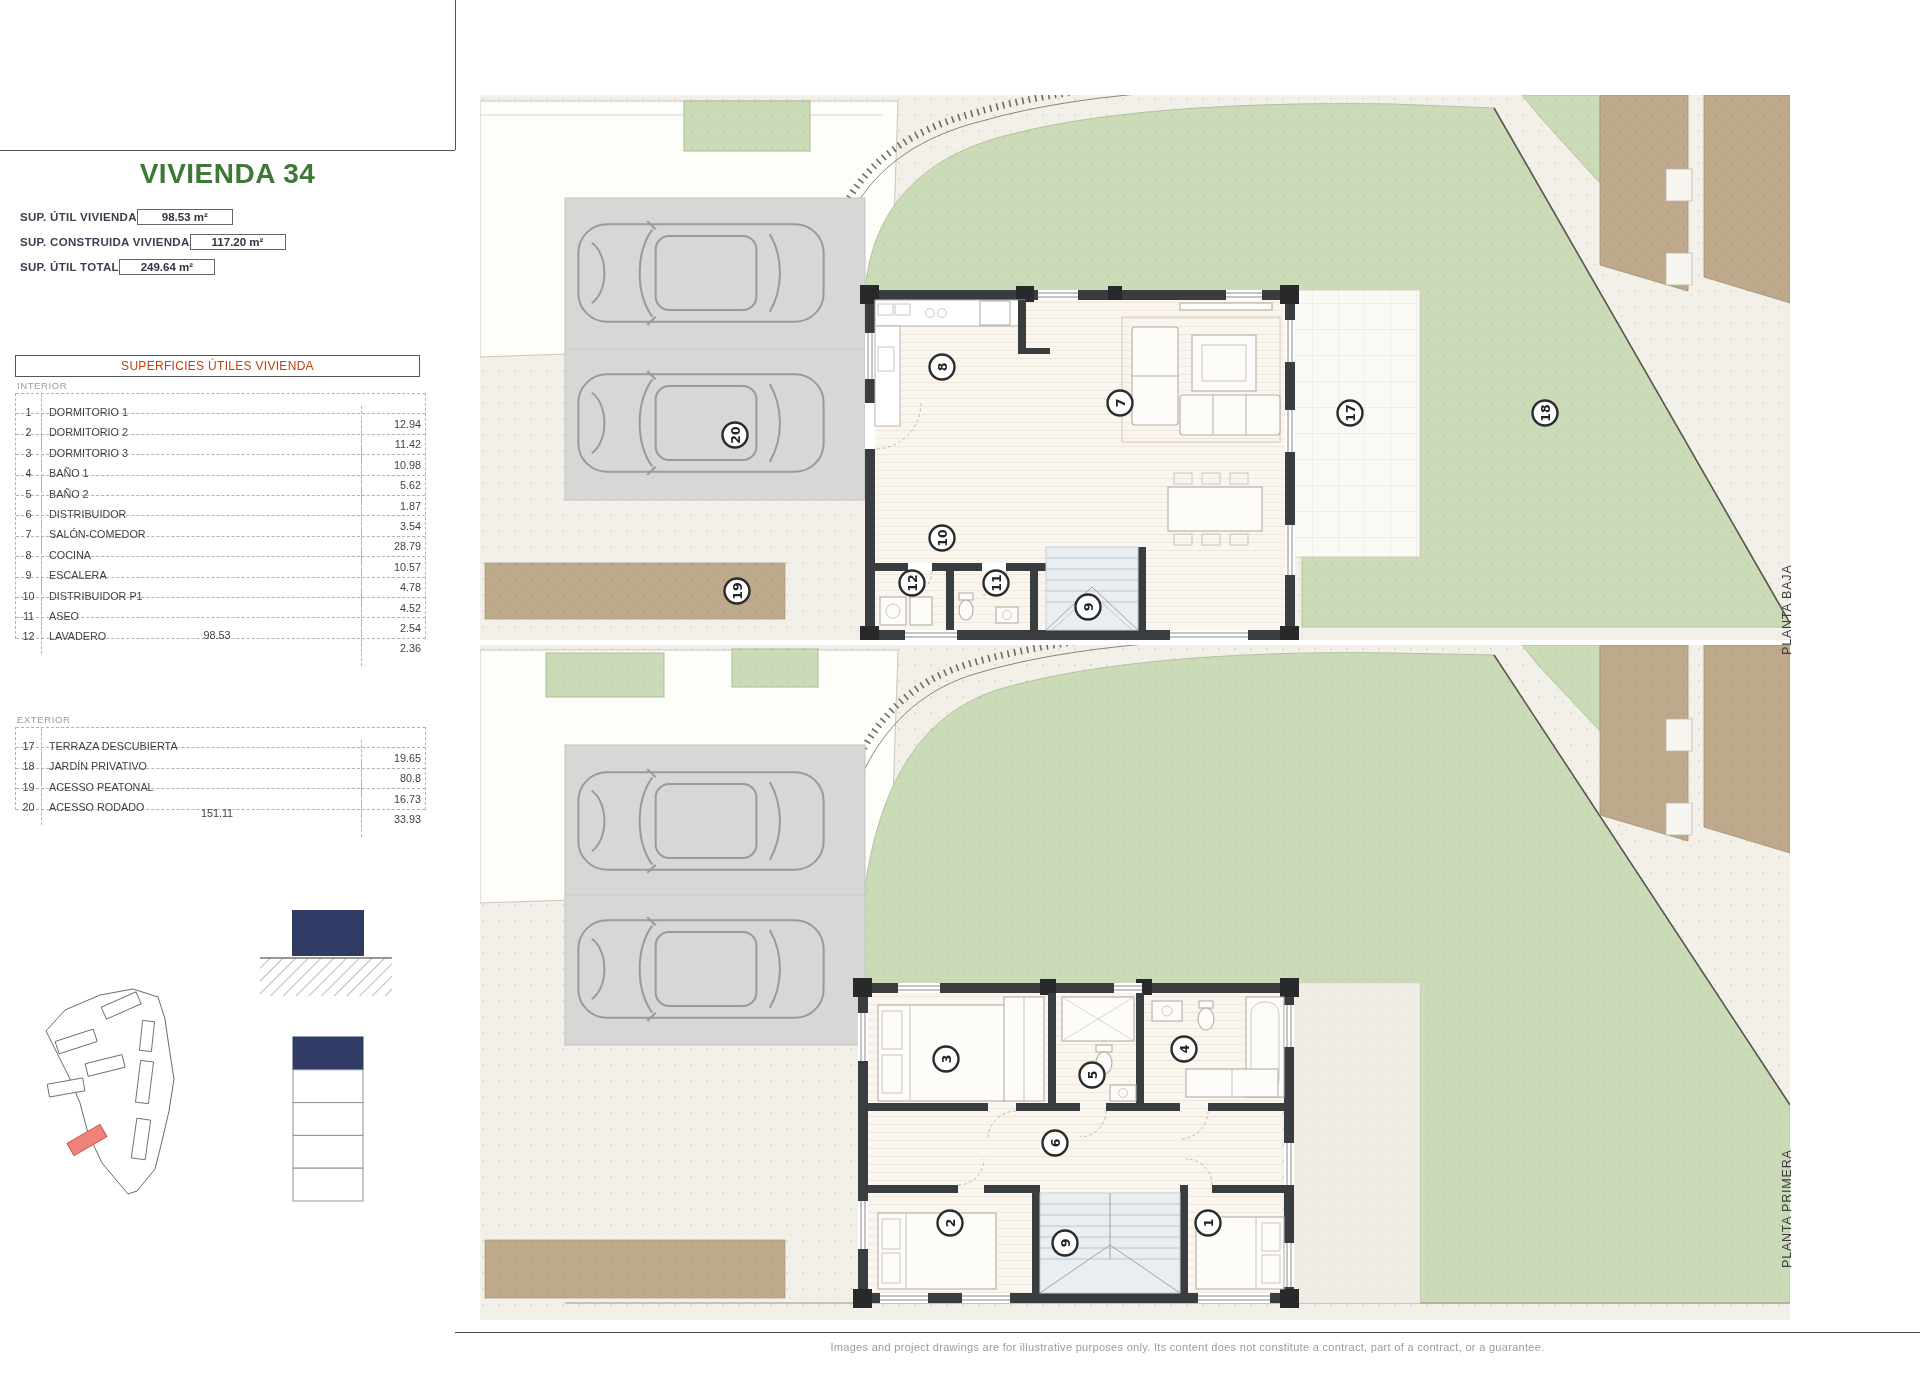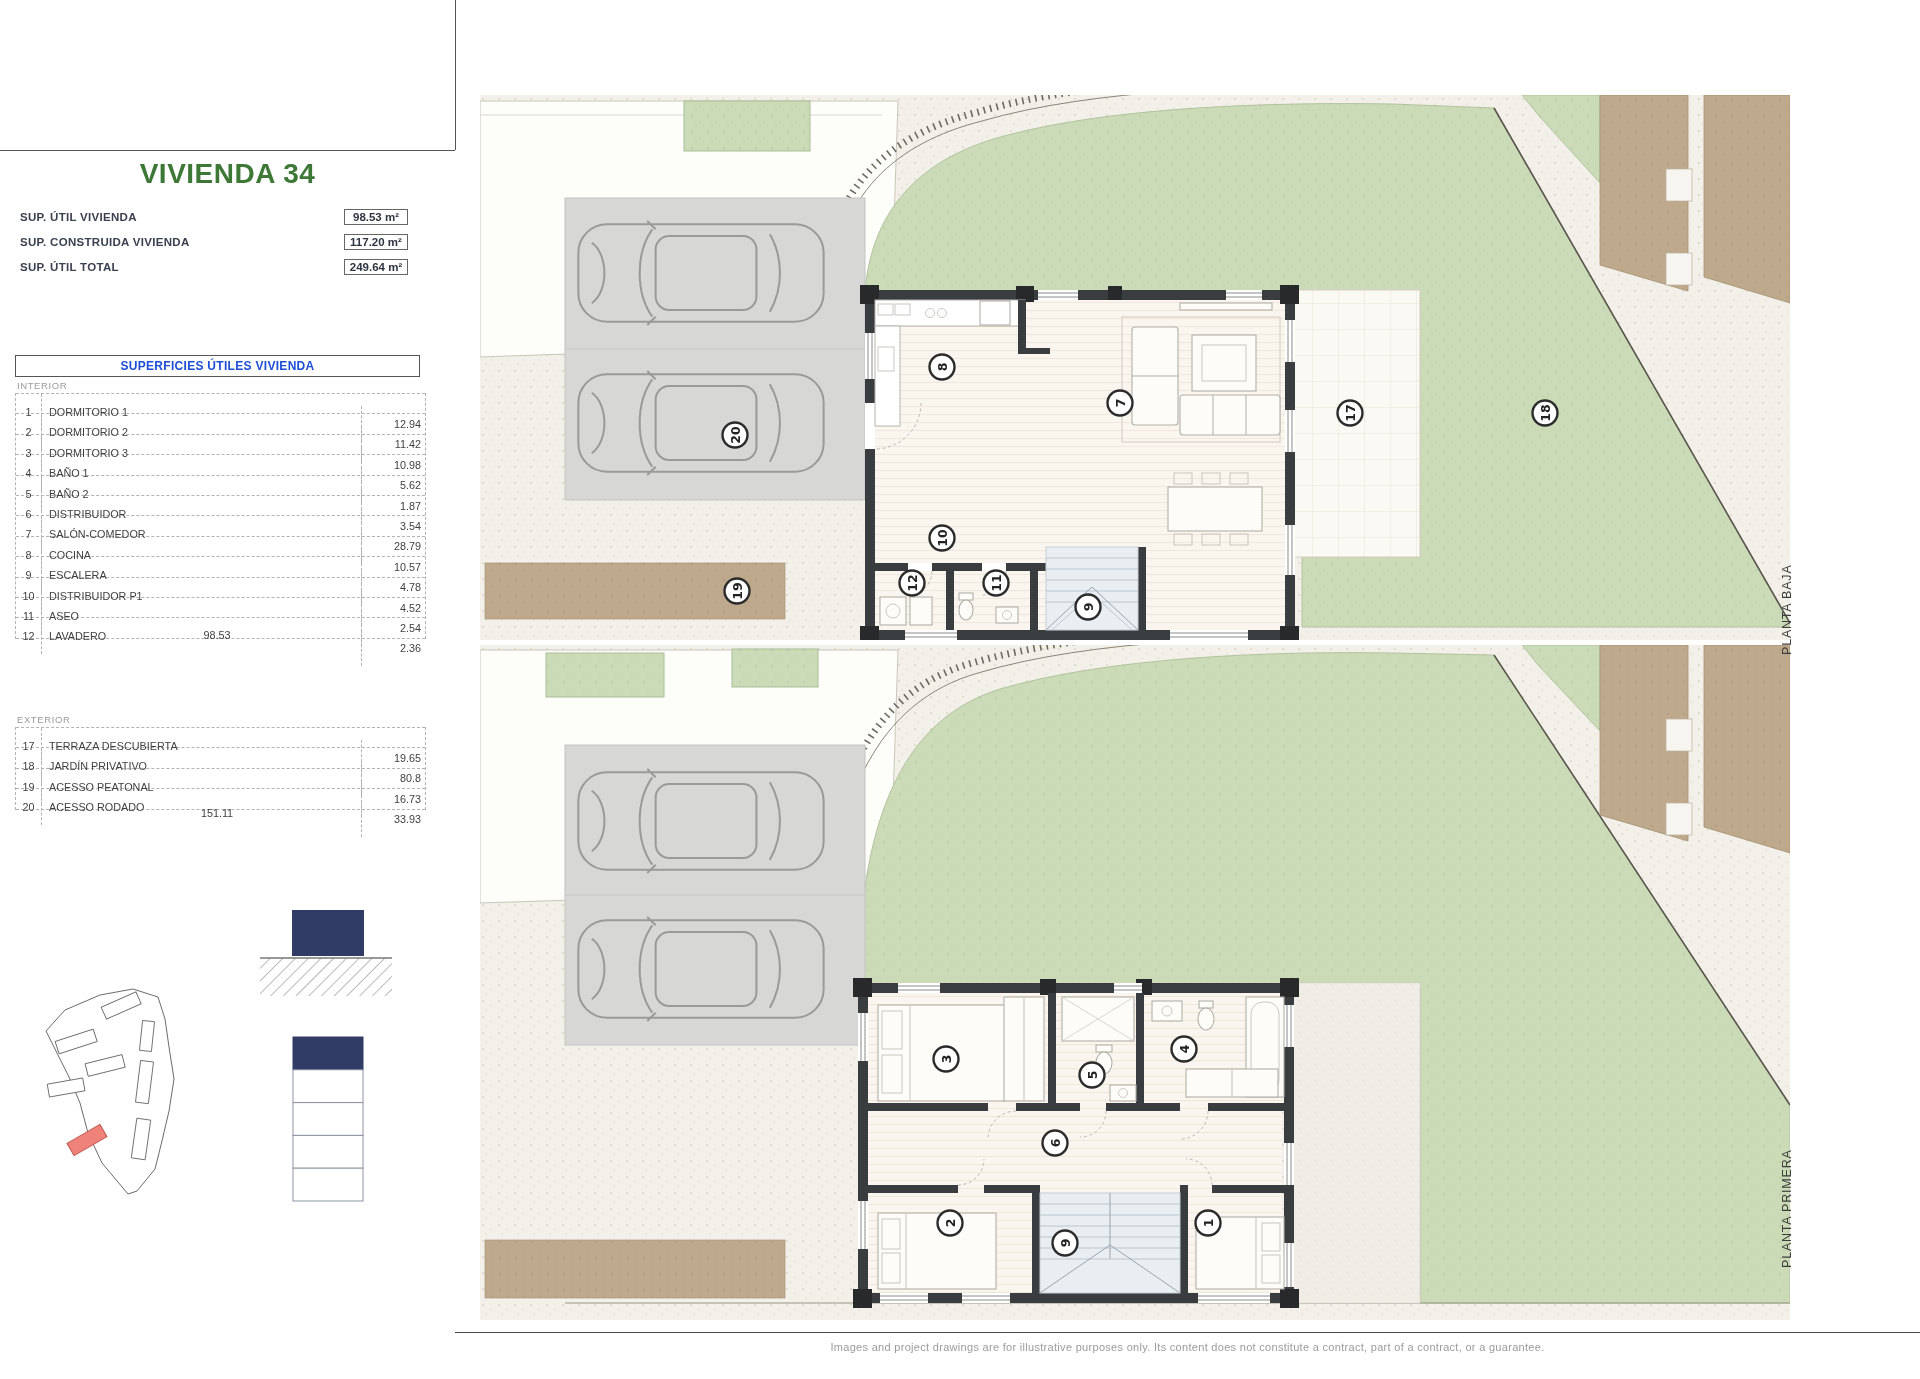--- a/index.html
+++ b/index.html
@@ -4,26 +4,26 @@
 <style>
   html,body{margin:0;padding:0;background:#fff;}
   .page{position:relative;width:1920px;height:1379px;background:#fff;overflow:hidden;
         font-family:"Liberation Sans",sans-serif;color:#3f3f3f;}
   
   .rule-h{position:absolute;left:0;top:150px;width:455px;border-top:1.5px solid #555;}
   .rule-v{position:absolute;left:455px;top:0;height:150px;border-left:1.5px solid #555;}
   .title{position:absolute;left:0;top:158px;width:455px;text-align:center;
          font-size:28px;font-weight:bold;letter-spacing:.5px;}
   .summary{position:absolute;left:20px;top:204px;width:388px;}
-  .srow{display:flex;justify-content:space-between;align-items:center;height:25px;gap:24px;}
+  .srow{display:flex;align-items:center;height:25px;}
   .slabel{font-size:11.5px;font-weight:bold;color:#3a4050;letter-spacing:.3px;}
   .sval{border:1px solid #666;font-size:11.5px;font-weight:bold;color:#2e3440;
-        padding:1px 2px;min-width:58px;text-align:center;background:#fff;}
+        padding:1px 18px;min-width:58px;text-align:center;background:#fff;}
   .tbl-head{position:absolute;left:15px;top:355px;width:403px;border:1px solid #555;
-        text-align:center;font-size:12px;font-weight:bold;color:#1d4ed8;padding:3px 0;letter-spacing:.3px;}
+        text-align:center;font-size:12px;font-weight:normal;color:#c2410c;padding:3px 0;letter-spacing:.3px;}
   .sec-label{position:absolute;font-size:9.5px;color:#9a9a9a;letter-spacing:.6px;}
   .areas{position:absolute;left:15px;width:409px;border-left:1px dashed #b3b3b3;border-right:1px dashed #b3b3b3;}
   .arow{display:grid;grid-template-columns:26px 1fr 64px;height:19.4px;align-items:center;
         border-bottom:1px dashed #b3b3b3;font-size:10.8px;color:#3f3f3f;}
   .arow:first-child{border-top:1px dashed #b3b3b3;}
   .c-num{text-align:center;border-right:1px dashed #b3b3b3;height:100%;display:flex;align-items:center;justify-content:center;}
   .c-name{padding-left:7px;}
   .c-val{text-align:right;border-left:1px dashed #b3b3b3;height:100%;display:flex;align-items:center;justify-content:flex-end;padding-right:4px;margin-top:24px;}
   .total{position:absolute;width:409px;left:15px;text-align:center;padding-right:5px;
          font-size:10.8px;color:#3f3f3f;box-sizing:border-box;}

